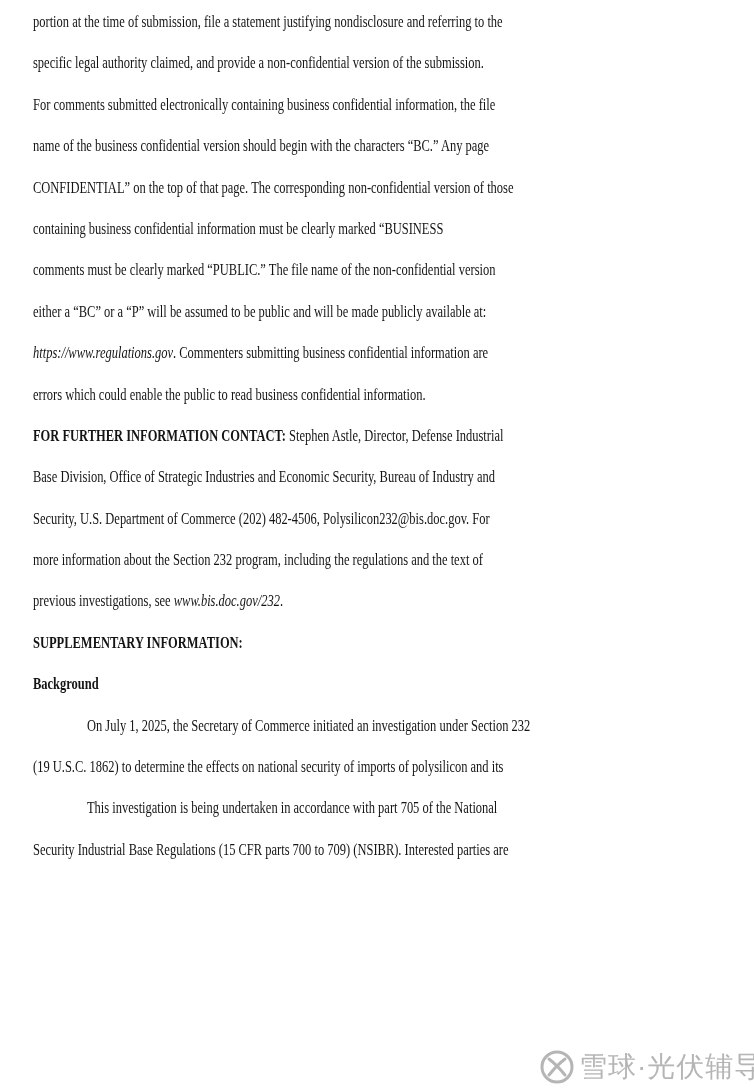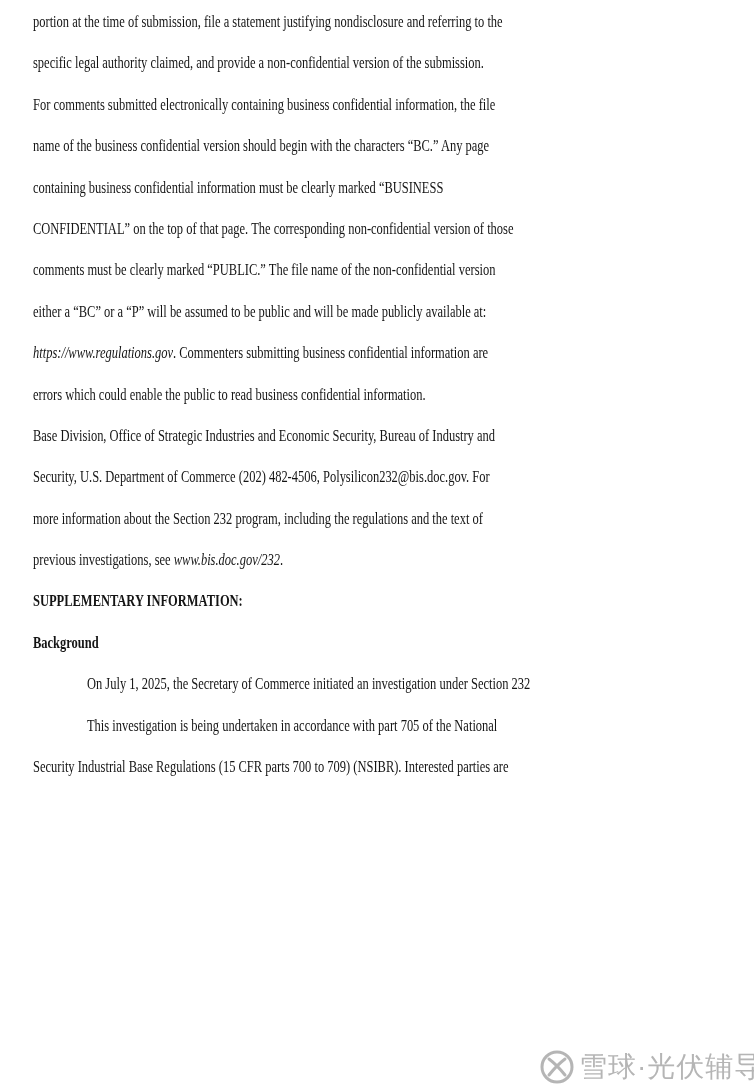--- a/index.html
+++ b/index.html
@@ -61,33 +61,35 @@
   }
 </style>
 </head>
 <body>
 
 <div class="doc" id="doc">
     <div class="line"><span class="line-content"><span class="seg-normal">portion at the time of submission, file a statement justifying nondisclosure and referring to the</span></span></div>
     <div class="line"><span class="line-content"><span class="seg-normal">specific legal authority claimed, and provide a non-confidential version of the submission.</span></span></div>
     <div class="line"><span class="line-content"><span class="seg-normal">For comments submitted electronically containing business confidential information, the file</span></span></div>
     <div class="line"><span class="line-content"><span class="seg-normal">name of the business confidential version should begin with the characters “BC.” Any page</span></span></div>
+    <div class="line"><span class="line-content"><span class="seg-normal">CONFIDENTIAL” on the top of that page. The corresponding non-confidential version of those</span></span></div>
     <div class="line"><span class="line-content"><span class="seg-normal">containing business confidential information must be clearly marked “BUSINESS</span></span></div>
-    <div class="line"><span class="line-content"><span class="seg-normal">CONFIDENTIAL” on the top of that page. The corresponding non-confidential version of those</span></span></div>
     <div class="line"><span class="line-content"><span class="seg-normal">comments must be clearly marked “PUBLIC.” The file name of the non-confidential version</span></span></div>
     <div class="line"><span class="line-content"><span class="seg-normal">either a “BC” or a “P” will be assumed to be public and will be made publicly available at:</span></span></div>
     <div class="line"><span class="line-content"><span class="seg-italic">https://www.regulations.gov</span><span class="seg-normal">. Commenters submitting business confidential information are</span></span></div>
     <div class="line"><span class="line-content"><span class="seg-normal">errors which could enable the public to read business confidential information.</span></span></div>
+    <div class="line"><span class="line-content"><span class="seg-bold">FOR FURTHER INFORMATION CONTACT:</span><span class="seg-normal"> Stephen Astle, Director, Defense Industrial</span></span></div>
     <div class="line"><span class="line-content"><span class="seg-normal">Base Division, Office of Strategic Industries and Economic Security, Bureau of Industry and</span></span></div>
     <div class="line"><span class="line-content"><span class="seg-normal">Security, U.S. Department of Commerce (202) 482-4506, Polysilicon232@bis.doc.gov. For</span></span></div>
     <div class="line"><span class="line-content"><span class="seg-normal">more information about the Section 232 program, including the regulations and the text of</span></span></div>
     <div class="line"><span class="line-content"><span class="seg-normal">previous investigations, see </span><span class="seg-italic">www.bis.doc.gov/232</span><span class="seg-normal">.</span></span></div>
     <div class="line"><span class="line-content"><span class="seg-bold">SUPPLEMENTARY INFORMATION:</span></span></div>
     <div class="line"><span class="line-content"><span class="seg-bold">Background</span></span></div>
     <div class="line indent"><span class="line-content"><span class="seg-normal">On July 1, 2025, the Secretary of Commerce initiated an investigation under Section 232</span></span></div>
+    <div class="line"><span class="line-content"><span class="seg-normal">(19 U.S.C. 1862) to determine the effects on national security of imports of polysilicon and its</span></span></div>
     <div class="line indent"><span class="line-content"><span class="seg-normal">This investigation is being undertaken in accordance with part 705 of the National</span></span></div>
     <div class="line"><span class="line-content"><span class="seg-normal">Security Industrial Base Regulations (15 CFR parts 700 to 709) (NSIBR). Interested parties are</span></span></div>
   </div>
 
 <div class="watermark">
   <svg class="wm-logo" viewBox="0 0 36 36" aria-hidden="true">
     <circle cx="18" cy="18" r="15" fill="none" stroke="rgba(168,168,168,0.85)" stroke-width="3"></circle>
     <path d="M10 10 Q 18 16 26 26 M26 10 Q 18 16 10 26" fill="none" stroke="rgba(168,168,168,0.85)" stroke-width="3" stroke-linecap="round"></path>
   </svg>
   <span class="wm-text">雪球·光伏辅导猿</span>

